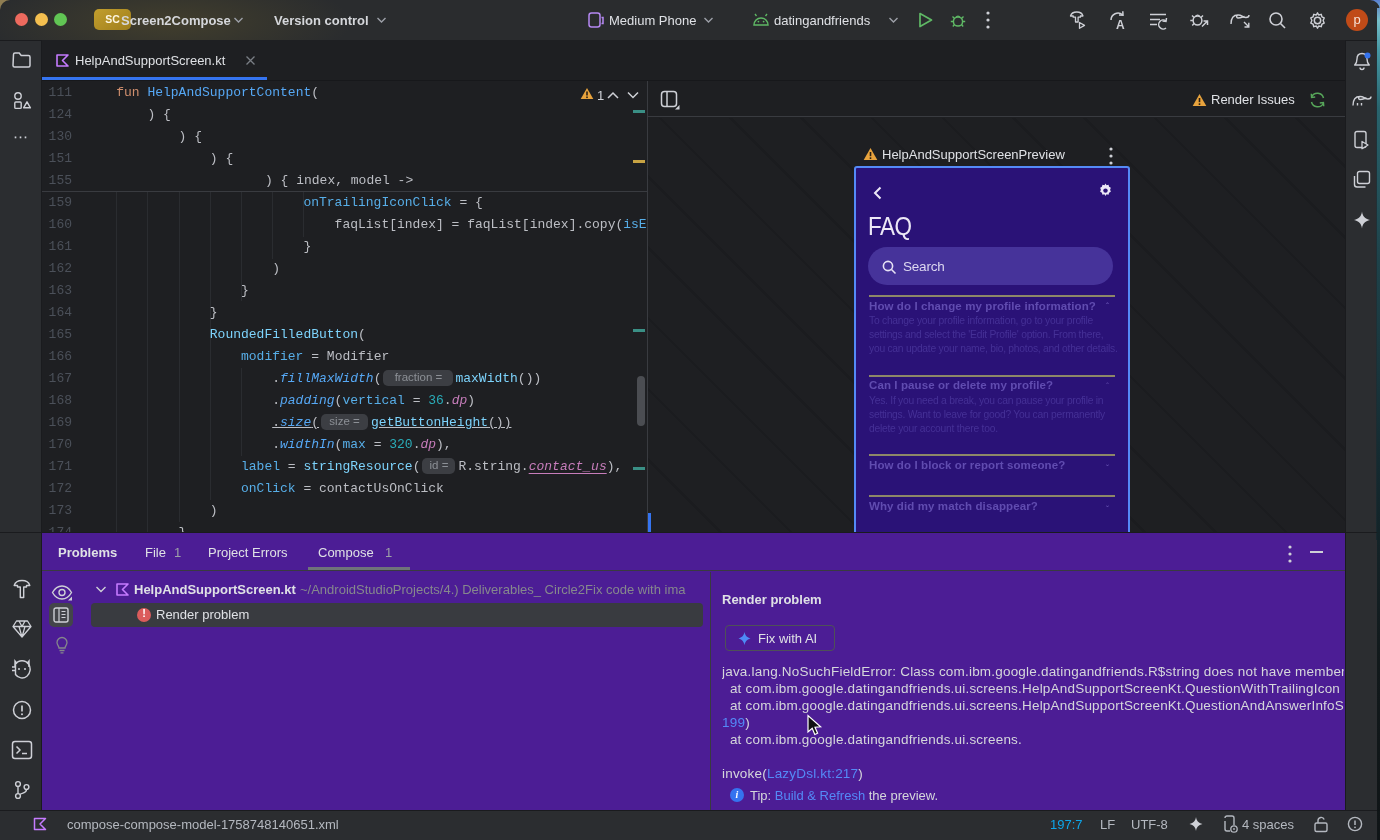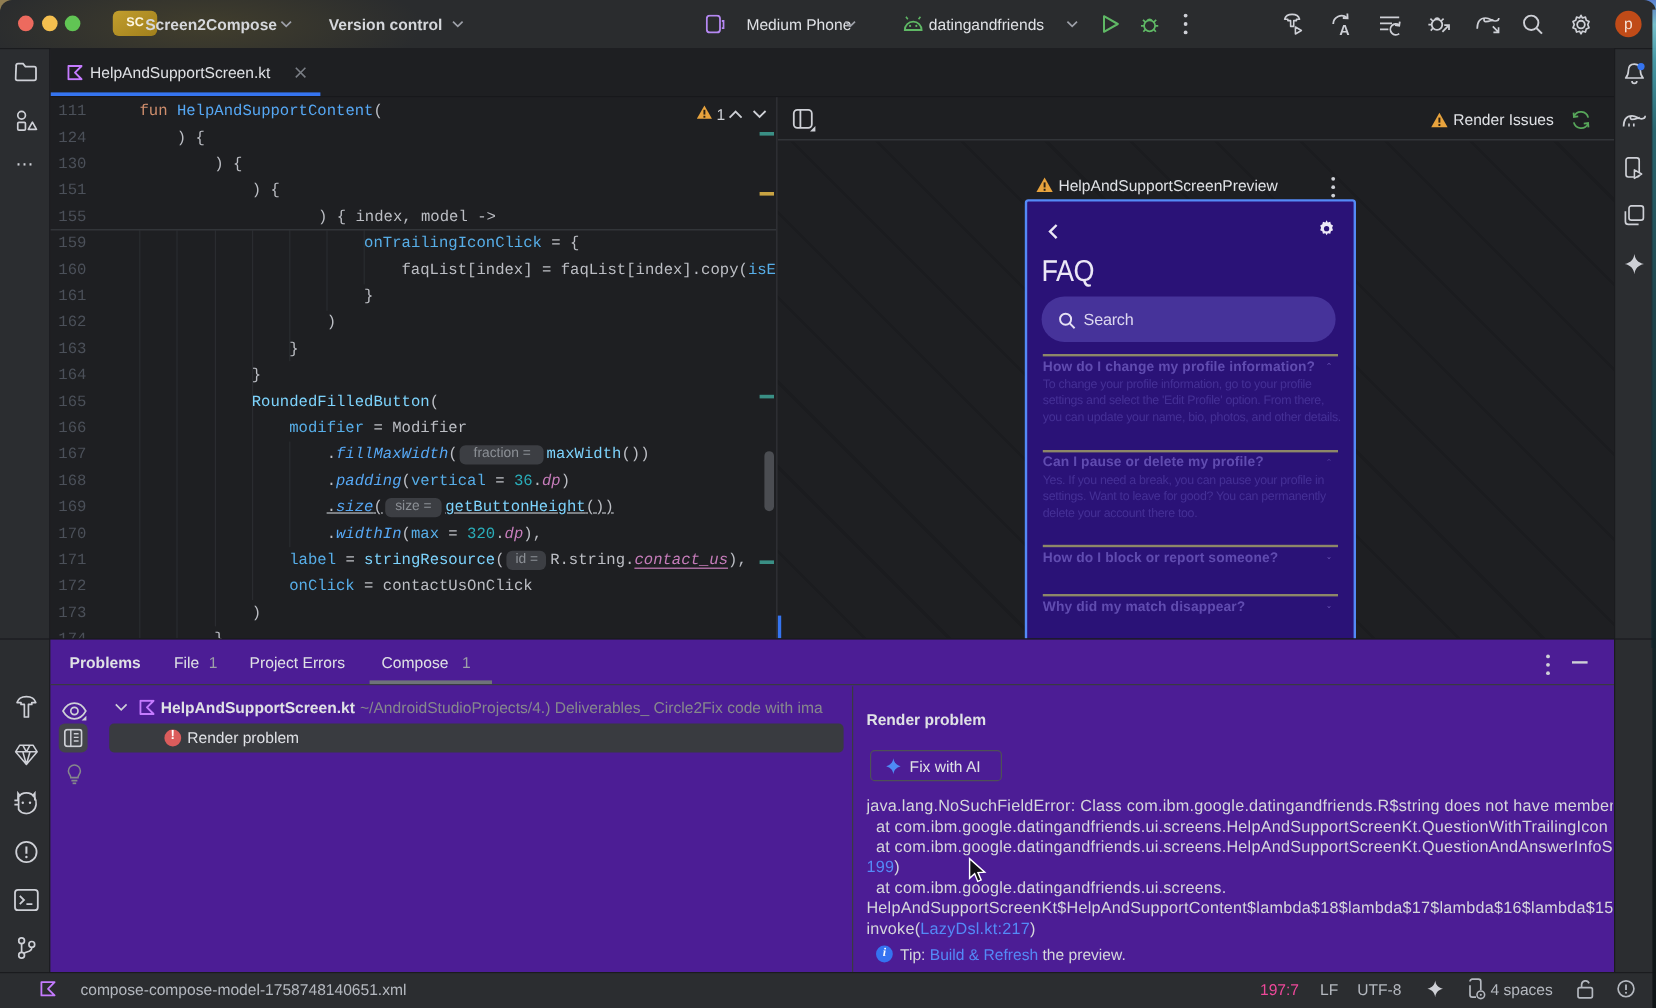--- a/index.html
+++ b/index.html
@@ -41,21 +41,21 @@
     <path d="M1.5 2 L5.5 6 L9.5 2" stroke="#9DA0A8" stroke-width="1.4" fill="none"></path>
   </svg>
 <svg class="abs" style="left:376px;top:16px" width="11" height="8">
     <path d="M1.5 2 L5.5 6 L9.5 2" stroke="#9DA0A8" stroke-width="1.4" fill="none"></path>
   </svg>
 
 <svg class="abs" style="left:588px;top:12px" width="16" height="17">
     <rect x="1" y="1" width="11" height="14" rx="2.5" stroke="#B588F2" stroke-width="1.5" fill="none"></rect>
     <path d="M13.5 5.5 h1.5 v6 h-1.5" stroke="#B588F2" stroke-width="1.5" fill="none"></path>
   </svg>
-<div class="abs ui" style="left:609px;top:13px;margin-left:13px;">Medium Phone</div>
+<div class="abs ui" style="left:609px;top:13px;">Medium Phone</div>
 <svg class="abs" style="left:703px;top:16px" width="11" height="8">
     <path d="M1.5 2 L5.5 6 L9.5 2" stroke="#9DA0A8" stroke-width="1.4" fill="none"></path>
   </svg>
 
 <svg class="abs" style="left:752px;top:13px" width="18" height="15">
     <path d="M2 12 a7 7 0 0 1 14 0 z" fill="none" stroke="#5FB865" stroke-width="1.5"></path>
     <path d="M4.5 3 L3 1 M13.5 3 L15 1" stroke="#5FB865" stroke-width="1.3"></path>
     <circle cx="6.4" cy="8.6" r="0.9" fill="#5FB865"></circle>
     <circle cx="11.6" cy="8.6" r="0.9" fill="#5FB865"></circle>
   </svg>
@@ -379,37 +379,36 @@
   <div class="abs" style="left:683px;top:92px;width:110px;height:26px;border:1px solid #4E5157;border-radius:4px;"></div>
   <svg class="abs" style="left:695px;top:98px" width="15" height="15">
       <path d="M7.5 0.8 c.5 3.4 2.1 5.4 6 6.7 c-3.9 1.3-5.5 3.3-6 6.7 c-.5-3.4-2.1-5.4-6-6.7 c3.9-1.3 5.5-3.3 6-6.7 z" fill="#4E8BF5"></path>
     </svg>
   <div class="abs ui" style="left:716px;top:98px;">Fix with AI</div>
   <div class="abs ui" style="left:680px;top:130px;width:622px;line-height:17px;white-space:nowrap;overflow:hidden;color:#D5D7DB;font-size:13.5px;letter-spacing:0.2px;">java.lang.NoSuchFieldError: Class com.ibm.google.datingandfriends.R$string does not have member fi</div>
   <div class="abs ui" style="left:680px;top:147px;width:622px;line-height:17px;white-space:nowrap;overflow:hidden;color:#D5D7DB;font-size:13.5px;letter-spacing:0.2px;">&nbsp;&nbsp;at com.ibm.google.datingandfriends.ui.screens.HelpAndSupportScreenKt.QuestionWithTrailingIcon</div>
   <div class="abs ui" style="left:680px;top:164px;width:622px;line-height:17px;white-space:nowrap;overflow:hidden;color:#D5D7DB;font-size:13.5px;letter-spacing:0.2px;">&nbsp;&nbsp;at com.ibm.google.datingandfriends.ui.screens.HelpAndSupportScreenKt.QuestionAndAnswerInfoS</div>
   <div class="abs ui" style="left:680px;top:181px;line-height:17px;color:#D5D7DB;font-size:13.5px;letter-spacing:0.2px;"><span style="color:#548AF7;">199</span>)</div>
   <div class="abs ui" style="left:680px;top:198px;line-height:17px;color:#D5D7DB;font-size:13.5px;letter-spacing:0.2px;">&nbsp;&nbsp;at com.ibm.google.datingandfriends.ui.screens.</div>
-  <div class="abs ui" style="left:680px;top:215px;width:622px;line-height:17px;white-space:nowrap;overflow:hidden;color:#D5D7DB;font-size:13.5px;letter-spacing:0.2px;">HelpAndSupportScreenKt$HelpAndSupportContent$lambda$18$lambda$17$lambda$16$lambda$15</div>
   <div class="abs ui" style="left:680px;top:232px;line-height:17px;color:#D5D7DB;font-size:13.5px;letter-spacing:0.2px;">invoke(<span style="color:#548AF7;">LazyDsl.kt:217</span>)</div>
   <div class="abs" style="left:688px;top:255px;width:14px;height:14px;border-radius:50%;background:#3573F0;"></div>
   <div class="abs" style="left:688px;top:256px;width:14px;text-align:center;color:#fff;font-size:10px;font-style:italic;font-weight:bold;font-family:'Liberation Serif',serif;">i</div>
   <div class="abs ui" style="left:708px;top:255px;color:#D5D7DB;">Tip: <span style="color:#548AF7;">Build &amp; Refresh</span> the preview.</div>
 </div>
 
 <svg class="abs" style="left:806px;top:714px" width="18" height="24">
   <path d="M2 1.5 L2 18 L6.2 14.2 L8.8 20.5 L11.6 19.3 L9 13.2 L14.6 12.8 z" fill="#111114" stroke="#FFFFFF" stroke-width="1.2"></path>
 </svg>
 
 <div class="abs" style="left:0;top:810px;width:1380px;height:30px;background:#2B2D30;border-top:1px solid #1A1B1E;"></div>
 <svg class="abs" style="left:33px;top:817px" width="14" height="14">
     <path d="M1.5 1.5 H12.5 L7 7 L12.5 12.5 H1.5 z" fill="none" stroke="#C57BFF" stroke-width="1.5" stroke-linejoin="round"></path>
   </svg>
 <div class="abs ui" style="left:67px;top:817px;color:#B4B8BF;">compose-compose-model-1758748140651.xml</div>
-<div class="abs ui" style="left:1050px;top:817px;color:#ec4899;">197:7</div>
+<div class="abs ui" style="left:1050px;top:817px;color:#0ea5e9;">197:7</div>
 <div class="abs ui" style="left:1100px;top:817px;color:#B4B8BF;">LF</div>
 <div class="abs ui" style="left:1131px;top:817px;color:#B4B8BF;">UTF-8</div>
 <svg class="abs" style="left:1188px;top:816px" width="16" height="16">
     <path d="M8 1 c.5 3.7 2.3 5.8 6.5 7 c-4.2 1.2-6 3.3-6.5 7 c-.5-3.7-2.3-5.8-6.5-7 c4.2-1.2 6-3.3 6.5-7 z" fill="#CED0D6"></path>
   </svg>
 <svg class="abs" style="left:1220px;top:815px" width="19" height="19">
   <path d="M5 3 a2 2 0 0 1 2-2 h5 a2 2 0 0 1 2 2 v7" fill="none" stroke="#B4B8BF" stroke-width="1.4"></path>
   <path d="M5 6 v8 a2 2 0 0 0 2 2 h3" fill="none" stroke="#B4B8BF" stroke-width="1.4"></path>
   <circle cx="14" cy="14" r="3.2" fill="none" stroke="#B4B8BF" stroke-width="1.3"></circle>
     <circle cx="14" cy="14" r="0.9" fill="#B4B8BF"></circle>

